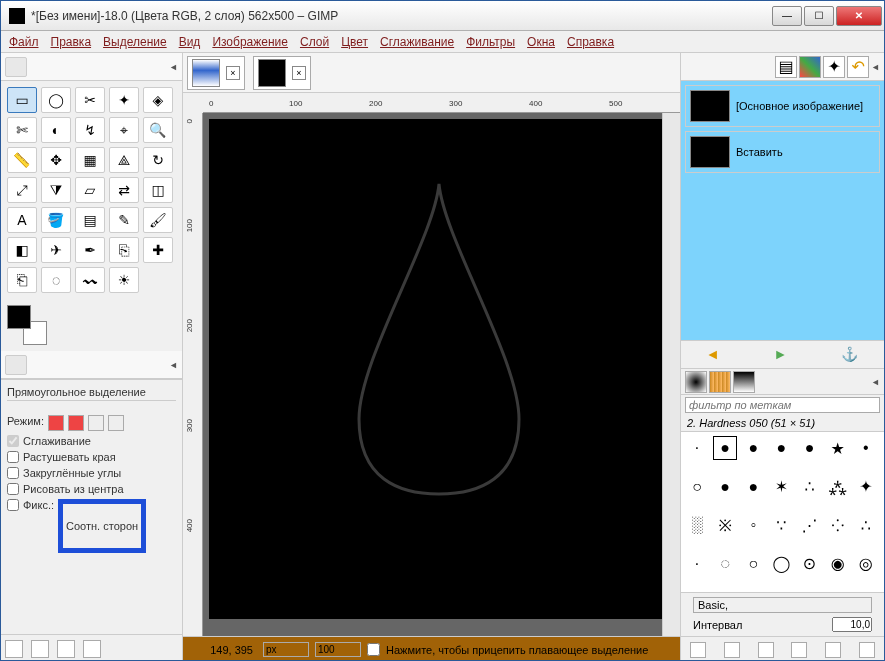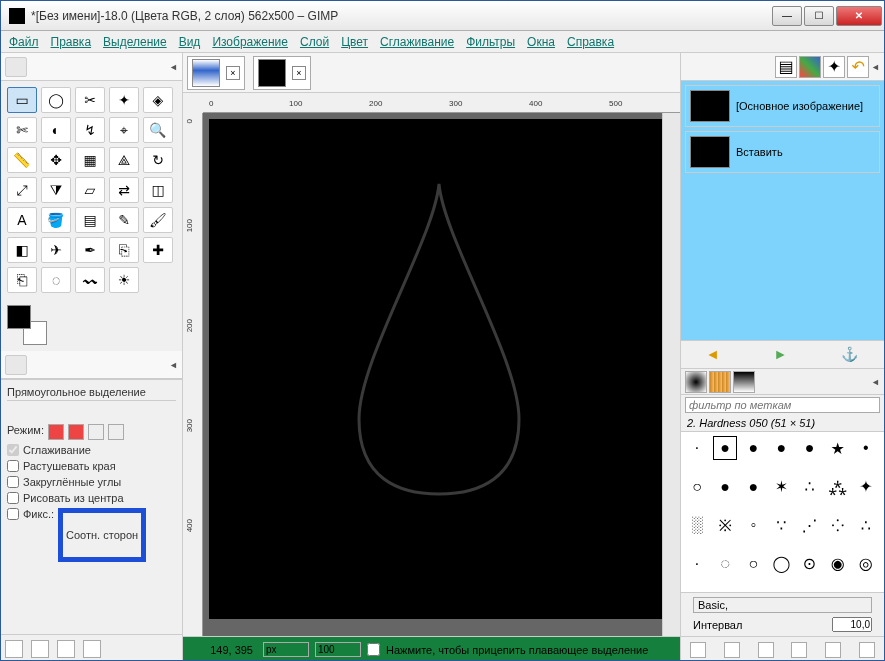--- a/index.html
+++ b/index.html
@@ -4,55 +4,55 @@
 <style>
 * { box-sizing: border-box; margin: 0; padding: 0; font-family: "Segoe UI", Tahoma, sans-serif; }
 body { width: 885px; height: 661px; overflow: hidden; background: #fff; border: 1px solid #2a5a9a; }
 .titlebar { height: 30px; background: linear-gradient(#fff,#e8e8e8); display: flex; align-items: center; padding: 0 2px; border-bottom: 1px solid #b0b0b0; }
 .titlebar .icon { width: 16px; height: 16px; background: #000; margin: 0 6px; }
 .titlebar .title { flex: 1; font-size: 12px; color: #333; }
 .winbtns { display: flex; gap: 2px; }
 .winbtn { width: 30px; height: 20px; border: 1px solid #888; background: linear-gradient(#f8f8f8,#d8d8d8); border-radius: 2px; display: flex; align-items: center; justify-content: center; font-size: 10px; cursor: pointer; }
 .winbtn.close { width: 46px; background: linear-gradient(#e77,#c22); color: #fff; font-weight: bold; }
 .menubar { height: 22px; display: flex; align-items: center; padding: 0 8px; gap: 12px; border-bottom: 1px solid #ccc; background: #f0f0f0; }
-.menubar span { font-size: 12px; text-decoration: underline; color: #0f766e; cursor: pointer; }
+.menubar span { font-size: 12px; text-decoration: underline; color: #7f1d1d; cursor: pointer; }
 .workspace { display: flex; height: 609px; }
 .left-panel { width: 182px; border-right: 1px solid #ccc; display: flex; flex-direction: column; background: #f0f0f0; }
 .tool-iconbar { height: 28px; background: #f8f8f8; border-bottom: 1px solid #ccc; display:flex; align-items:center; padding:0 4px; gap:2px;}
 .tool-iconbar .mini { width:22px; height:20px; background:#e8e8e8; border:1px solid #ccc; border-radius:2px;}
 .toolbox { padding: 6px; display: grid; grid-template-columns: repeat(5, 30px); gap: 4px; }
 .tool { width: 30px; height: 26px; border: 1px solid #ccc; background: #fff; border-radius: 2px; display: flex; align-items: center; justify-content: center; font-size: 14px; cursor: pointer; }
 .tool.active { border: 1px solid #3a7abd; background: #cde4f7; }
 .colorswatch { padding: 6px; }
 .fgbg { width: 40px; height: 40px; position: relative; }
 .fgbg .fg { width: 24px; height: 24px; background: #000; border: 1px solid #888; position: absolute; top: 0; left: 0; }
 .fgbg .bg { width: 24px; height: 24px; background: #fff; border: 1px solid #888; position: absolute; bottom: 0; right: 0; }
 .tool-options { border-top: 1px solid #ccc; padding: 4px 6px; font-size: 11px; flex:1; overflow:hidden;}
-.tool-options .hdr { font-size: 11px; color: #333; padding: 2px 0; border-bottom:1px solid #ccc; margin-bottom:21px;}
+.tool-options .hdr { font-size: 11px; color: #333; padding: 2px 0; border-bottom:1px solid #ccc; margin-bottom:12px;}
 .optrow { display: flex; align-items: flex-start; gap: 4px; padding: 2px 0; font-size: 11px; color: #333; }
 .optrow input[type=checkbox]{ width:12px; height:12px;}
 .modebtn { width:16px; height:16px; border:1px solid #aaa; background:#e44; display:inline-block;}
 .bottom-strip { height: 28px; border-top: 1px solid #ccc; display: flex; align-items: center; padding: 0 4px; gap: 8px; }
 .bottom-strip .sq { width:18px; height:18px; border:1px solid #aaa; background:#fff;}
 .canvas-area { flex: 1; display: flex; flex-direction: column; background: #f0f0f0; }
 .doc-tabs { height: 40px; display: flex; align-items: center; background: #f4f4f4; border-bottom: 1px solid #ccc; padding: 2px 4px; gap: 8px; }
 .doc-tab { height: 34px; display: flex; align-items: center; gap: 6px; border: 1px solid #aaa; padding: 2px 4px; background: #fff; }
 .doc-tab .thumb { width: 28px; height: 28px; border: 1px solid #888; }
 .doc-tab .xbtn { width: 14px; height: 14px; border: 1px solid #888; font-size: 9px; text-align: center; line-height: 12px; cursor: pointer; }
 .ruler-top { height: 20px; margin-left: 20px; background: #f0f0f0; border-bottom: 1px solid #999; position: relative; font-size: 8px; color: #333; overflow:hidden;}
 .ruler-top span { position: absolute; top: 6px; }
 .canvas-row { flex: 1; display: flex; overflow:hidden;}
 .ruler-left { width: 20px; background: #f0f0f0; border-right: 1px solid #999; position: relative; font-size: 8px; color: #333; overflow:hidden;}
 .ruler-left span { position: absolute; left: 2px; writing-mode: vertical-rl; transform: rotate(180deg);}
 .canvas-scroll { flex: 1; position: relative; background: #666; overflow: hidden; }
 .canvas { position: absolute; top: 6px; left: 6px; width: 460px; height: 500px; background: #000; }
 .teardrop { position:absolute; top:60px; left:130px; width:200px; height:320px; }
 .teardrop svg { width:100%; height:100%; }
 .vscroll { width: 18px; background: #e8e8e8; border-left:1px solid #ccc;}
-.statusbar { height: 26px; border-top: 1px solid #ccc; display: flex; align-items: center; gap: 6px; padding: 0 4px; font-size: 11px; background: #15803d; }
+.statusbar { height: 26px; border-top: 1px solid #ccc; display: flex; align-items: center; gap: 6px; padding: 0 4px; font-size: 11px; background: #a16207; }
 .statusbar .coord { width: 70px; text-align:right; padding-right:4px;}
 .statusbar .unit { width:46px; border:1px solid #aaa; font-size:10px; padding:1px 2px;}
 .statusbar .zoom { width:46px; border:1px solid #aaa; font-size:10px; padding:1px 2px;}
 .statusbar .msg { flex:1; overflow:hidden; white-space:nowrap;}
 .right-panel { width: 204px; border-left: 1px solid #ccc; display: flex; flex-direction: column; background: #f0f0f0; }
 .right-tabs { height: 28px; display: flex; align-items: center; justify-content: flex-end; padding: 0 4px; gap: 2px; background:#f4f4f4; border-bottom:1px solid #ccc;}
 .right-tabs .tab { width:22px; height:22px; border:1px solid #aaa; background:#fff; display:flex; align-items:center; justify-content:center;}
 .right-tabs .back { color:#d90; font-size:16px;}
 .layers-section { flex: 0 0 260px; background:#7dd3fc; border-bottom:1px solid #ccc; padding:4px;}
 .layer-entry { display:flex; align-items:center; gap:6px; padding:4px; border:1px solid #ccc; margin-bottom:4px;}

